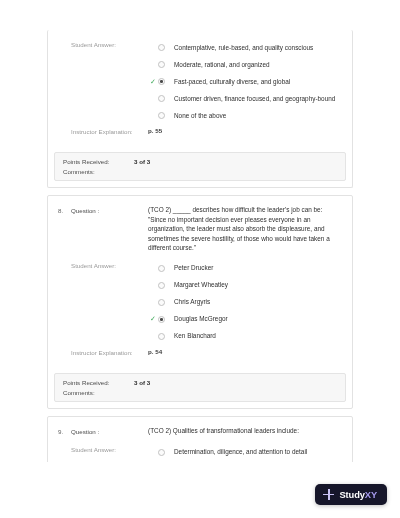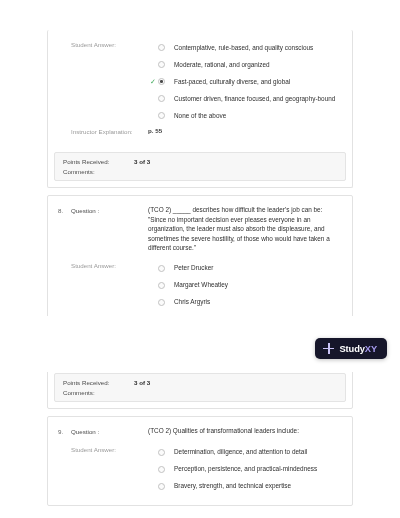--- a/index.html
+++ b/index.html
@@ -15,21 +15,21 @@
     font-family: "Liberation Sans", sans-serif;
     color: #3a3a3a;
     -webkit-font-smoothing: antialiased;
   }
 
   .page {
     position: absolute;
     left: 0;
     top: 0;
     width: 400px;
-    height: 372px;
+    height: 518px;
     background: #ffffff;
   }
 
   
   .doc-column {
     position: absolute;
     left: 47px;
     top: 30px;
     width: 306px;
   }

